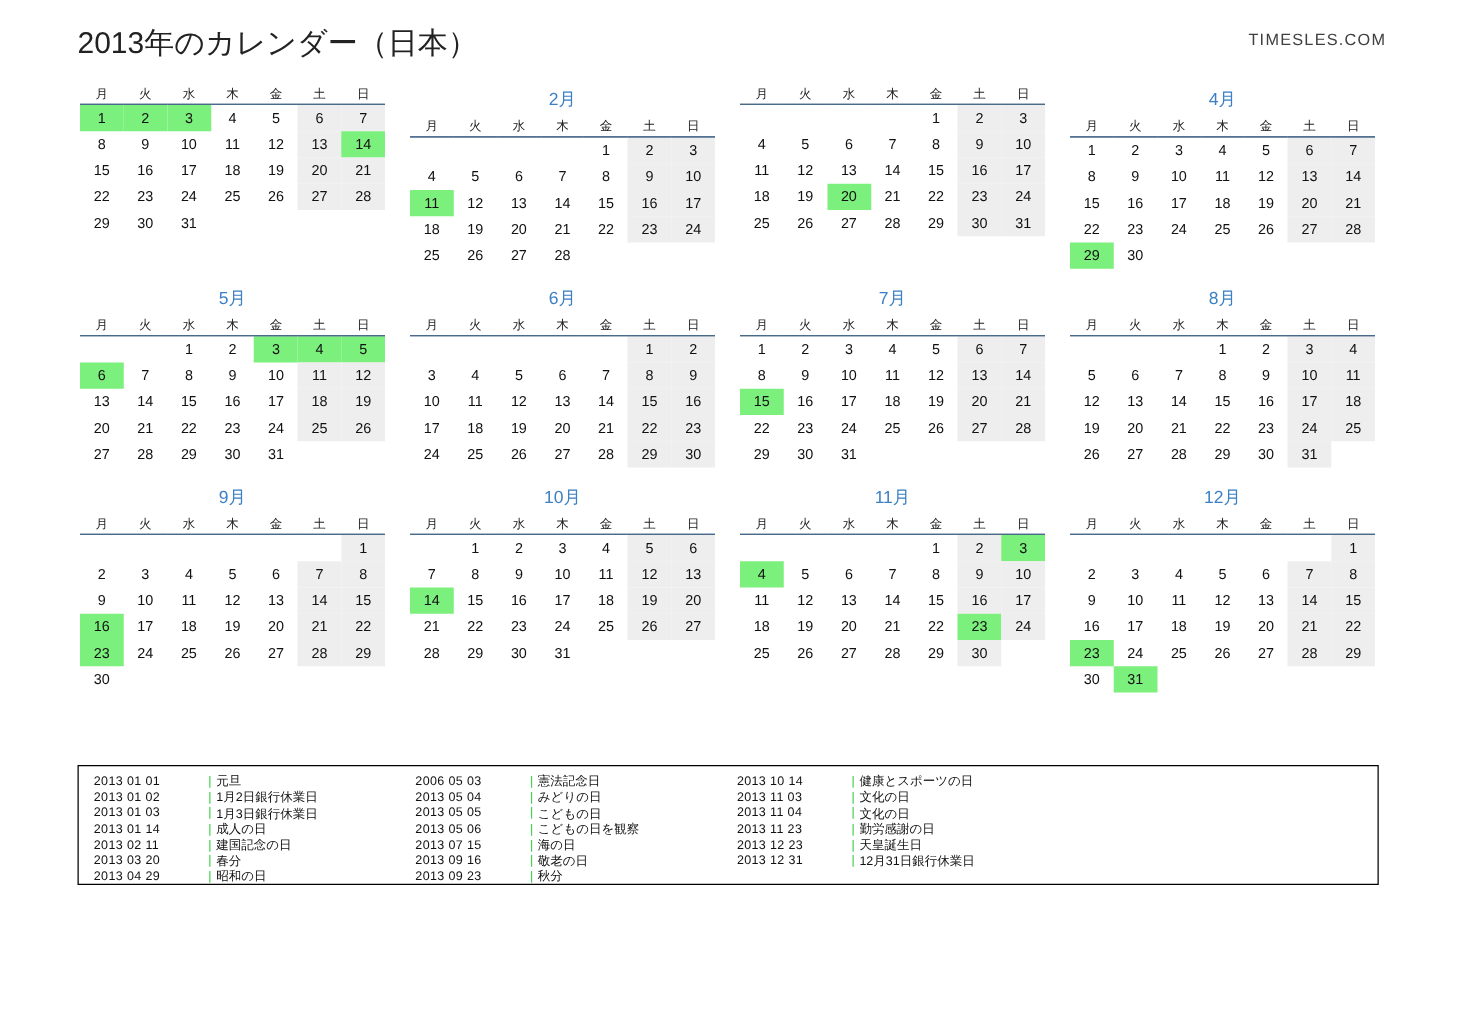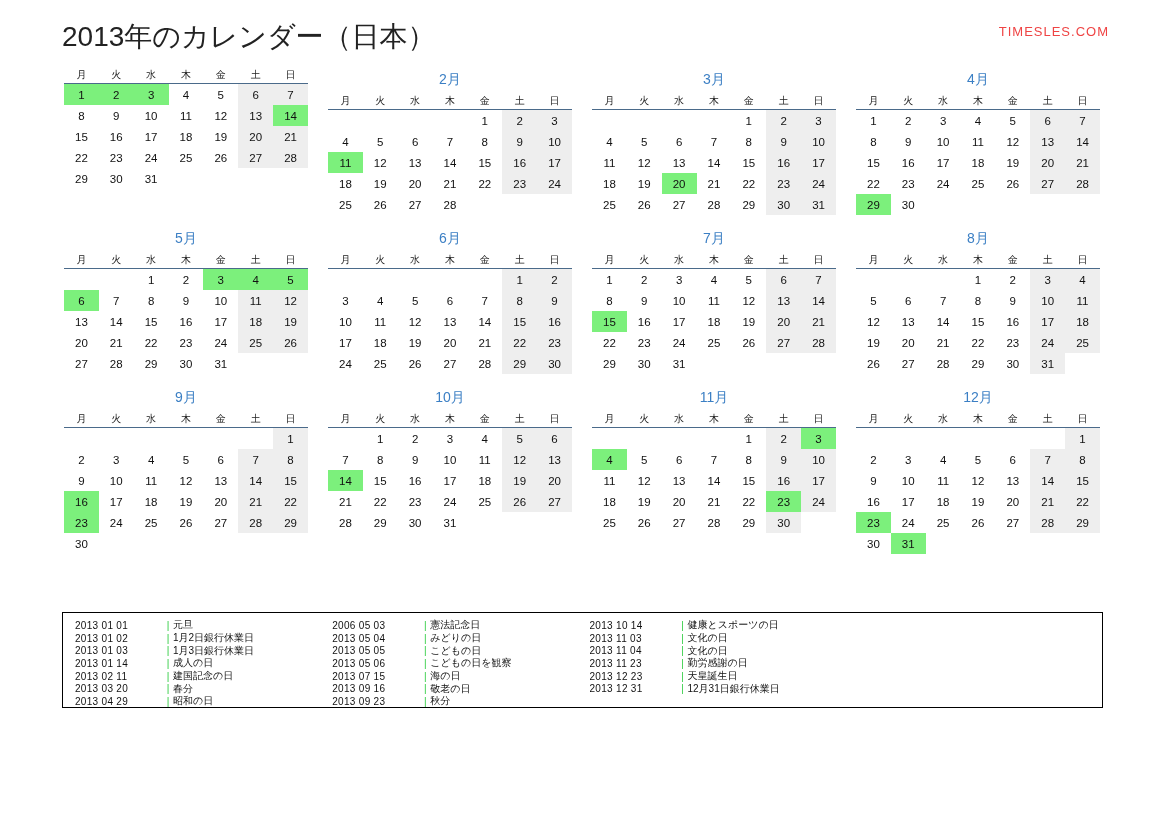--- a/index.html
+++ b/index.html
@@ -8,25 +8,25 @@
     background:#ffffff;
     font-family:"Liberation Sans", sans-serif;
     color:#000;
     position:relative;
     overflow:hidden;
   }
   .page{position:relative;width:1169px;height:827px;}
 
   .title{
     position:absolute;left:62px;top:18px;
-    font-size:28px;color:#222;letter-spacing:0px;
+    font-size:24px;color:#222;letter-spacing:0px;
   }
   .brand{
     position:absolute;right:60px;top:24px;
-    font-size:13px;color:#ef4444;letter-spacing:1px;
+    font-size:13px;color:#404040;letter-spacing:1px;
   }
 
   .grid{
     position:absolute;left:60px;top:66px;
     width:1060px;
     display:grid;
     grid-template-columns:repeat(4,260px);
     grid-column-gap:4px;
     grid-row-gap:0px;
   }
@@ -219,21 +219,20 @@
               <td class="">27</td>
               <td class="">28</td>
               <td class="empty">&nbsp;</td>
               <td class="empty">&nbsp;</td>
               <td class="empty">&nbsp;</td>
             </tr>
           </tbody>
         </table>
       </div>
       <div class="month">
-        <div class="month-name">3月</div>
         <table class="cal">
           <thead>
             <tr>
               <th>月</th>
               <th>火</th>
               <th>水</th>
               <th>木</th>
               <th>金</th>
               <th>土</th>
               <th>日</th>

